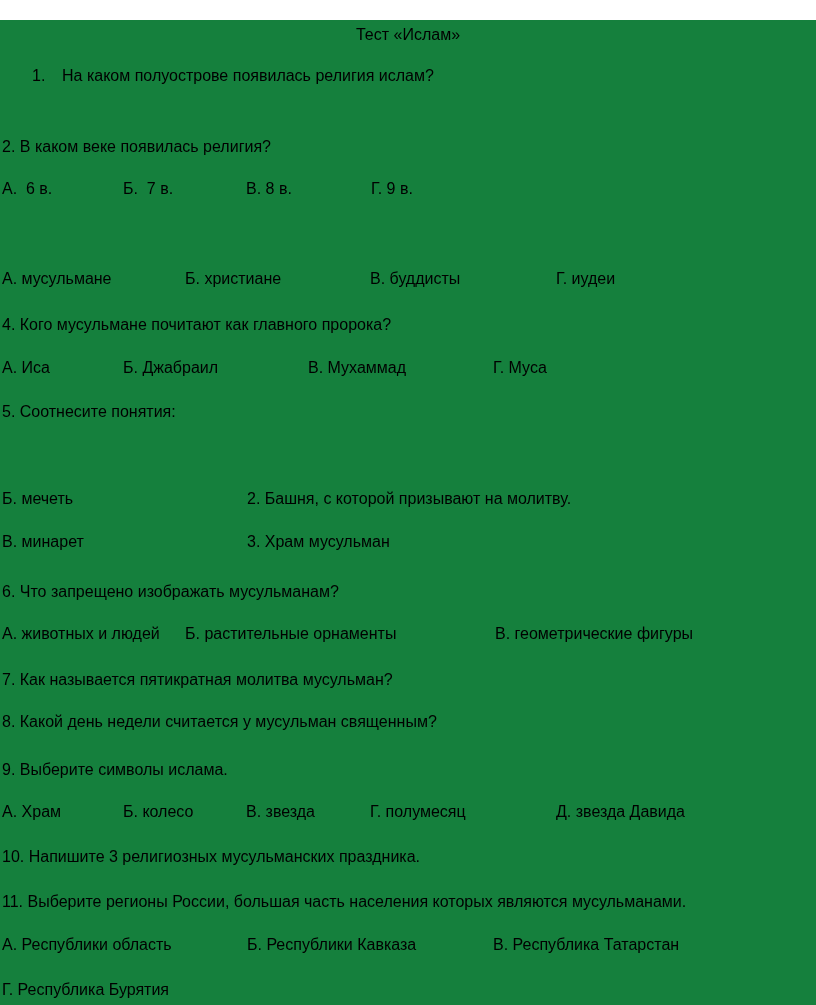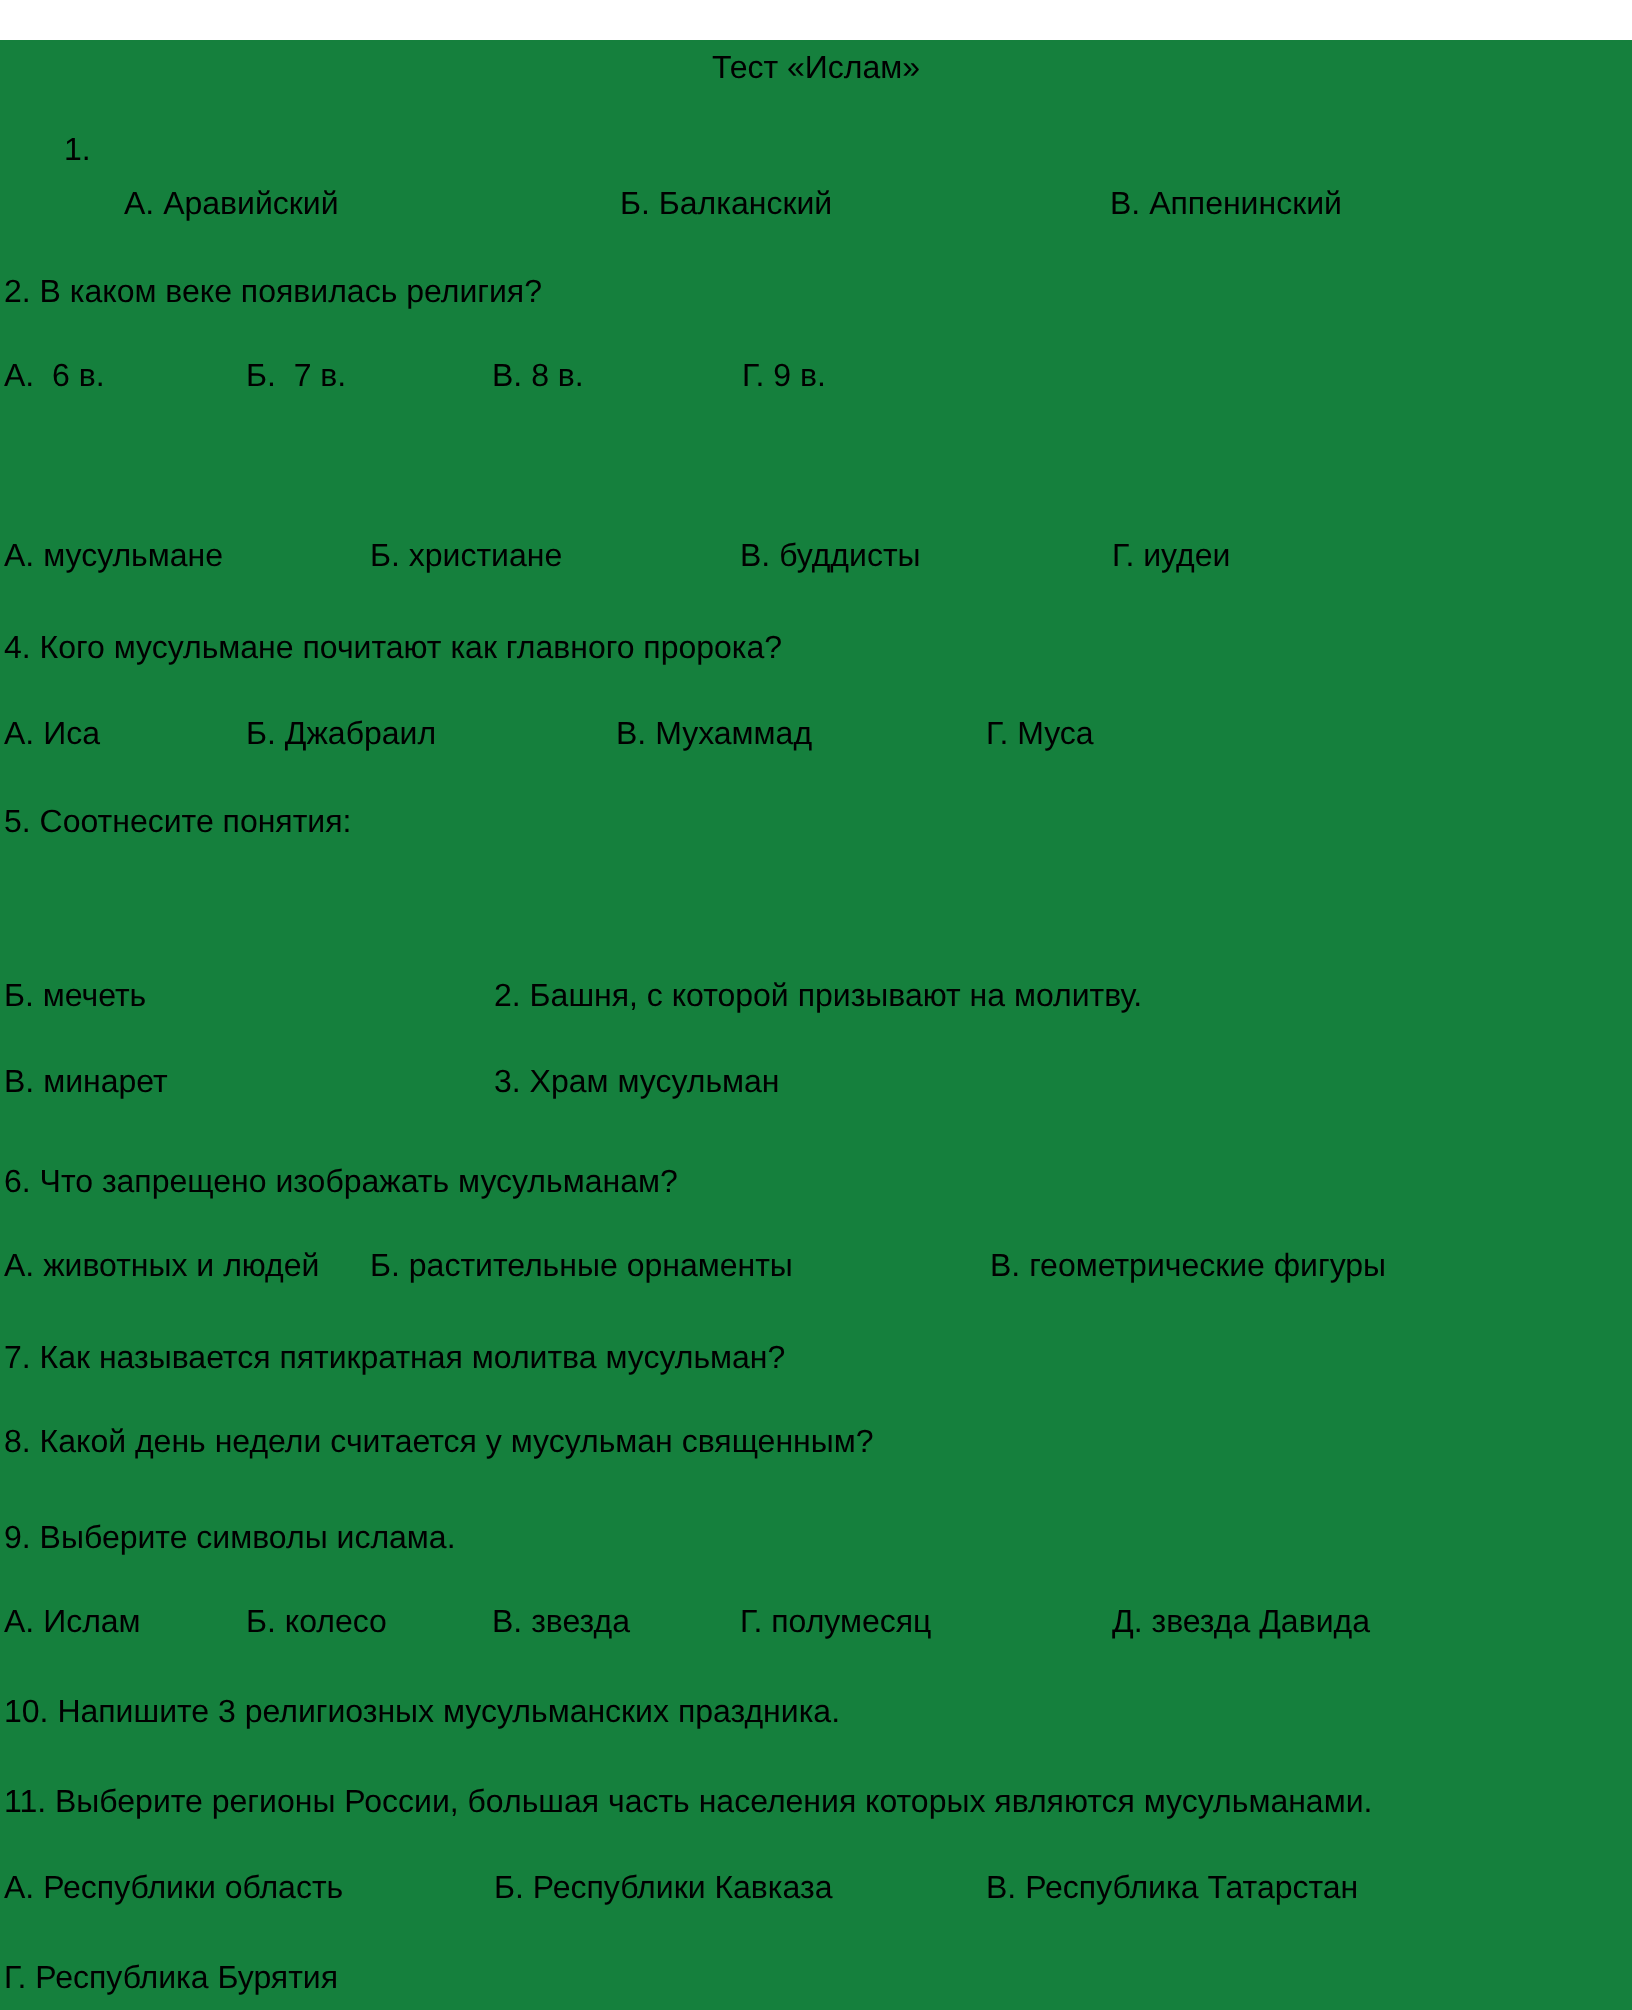--- a/index.html
+++ b/index.html
@@ -28,25 +28,21 @@
 </style>
 </head>
 <body>
 
 <div class="page">
 
   <div class="line title" style="top:5px">Тест «Ислам»</div>
 
   <div class="line" style="top:46px">
     <span class="abs" style="left:32px">1.</span>
-  </div>
-  <div class="line" style="top:73px">
-    <span class="abs" style="left:62px">А. Аравийский</span>
-    <span class="abs" style="left:310px">Б. Балканский</span>
-    <span class="abs" style="left:555px">В. Аппенинский</span>
+    <span class="abs" style="left:62px">На каком полуострове появилась религия ислам?</span>
   </div>
 
   <div class="line" style="top:117px">
     <span class="abs" style="left:2px">2. В каком веке появилась религия?</span>
   </div>
   <div class="line" style="top:159px">
     <span class="abs" style="left:2px">А.  6 в.</span>
     <span class="abs" style="left:123px">Б.  7 в.</span>
     <span class="abs" style="left:246px">В. 8 в.</span>
     <span class="abs" style="left:371px">Г. 9 в.</span>
@@ -95,21 +91,21 @@
   </div>
 
   <div class="line" style="top:692px">
     <span class="abs" style="left:2px">8. Какой день недели считается у мусульман священным?</span>
   </div>
 
   <div class="line" style="top:740px">
     <span class="abs" style="left:2px">9. Выберите символы ислама.</span>
   </div>
   <div class="line" style="top:782px">
-    <span class="abs" style="left:2px">А. Ислам</span>
+    <span class="abs" style="left:2px">А. Храм</span>
     <span class="abs" style="left:123px">Б. колесо</span>
     <span class="abs" style="left:246px">В. звезда</span>
     <span class="abs" style="left:370px">Г. полумесяц</span>
     <span class="abs" style="left:556px">Д. звезда Давида</span>
   </div>
 
   <div class="line" style="top:827px">
     <span class="abs" style="left:2px">10. Напишите 3 религиозных мусульманских праздника.</span>
   </div>
 

